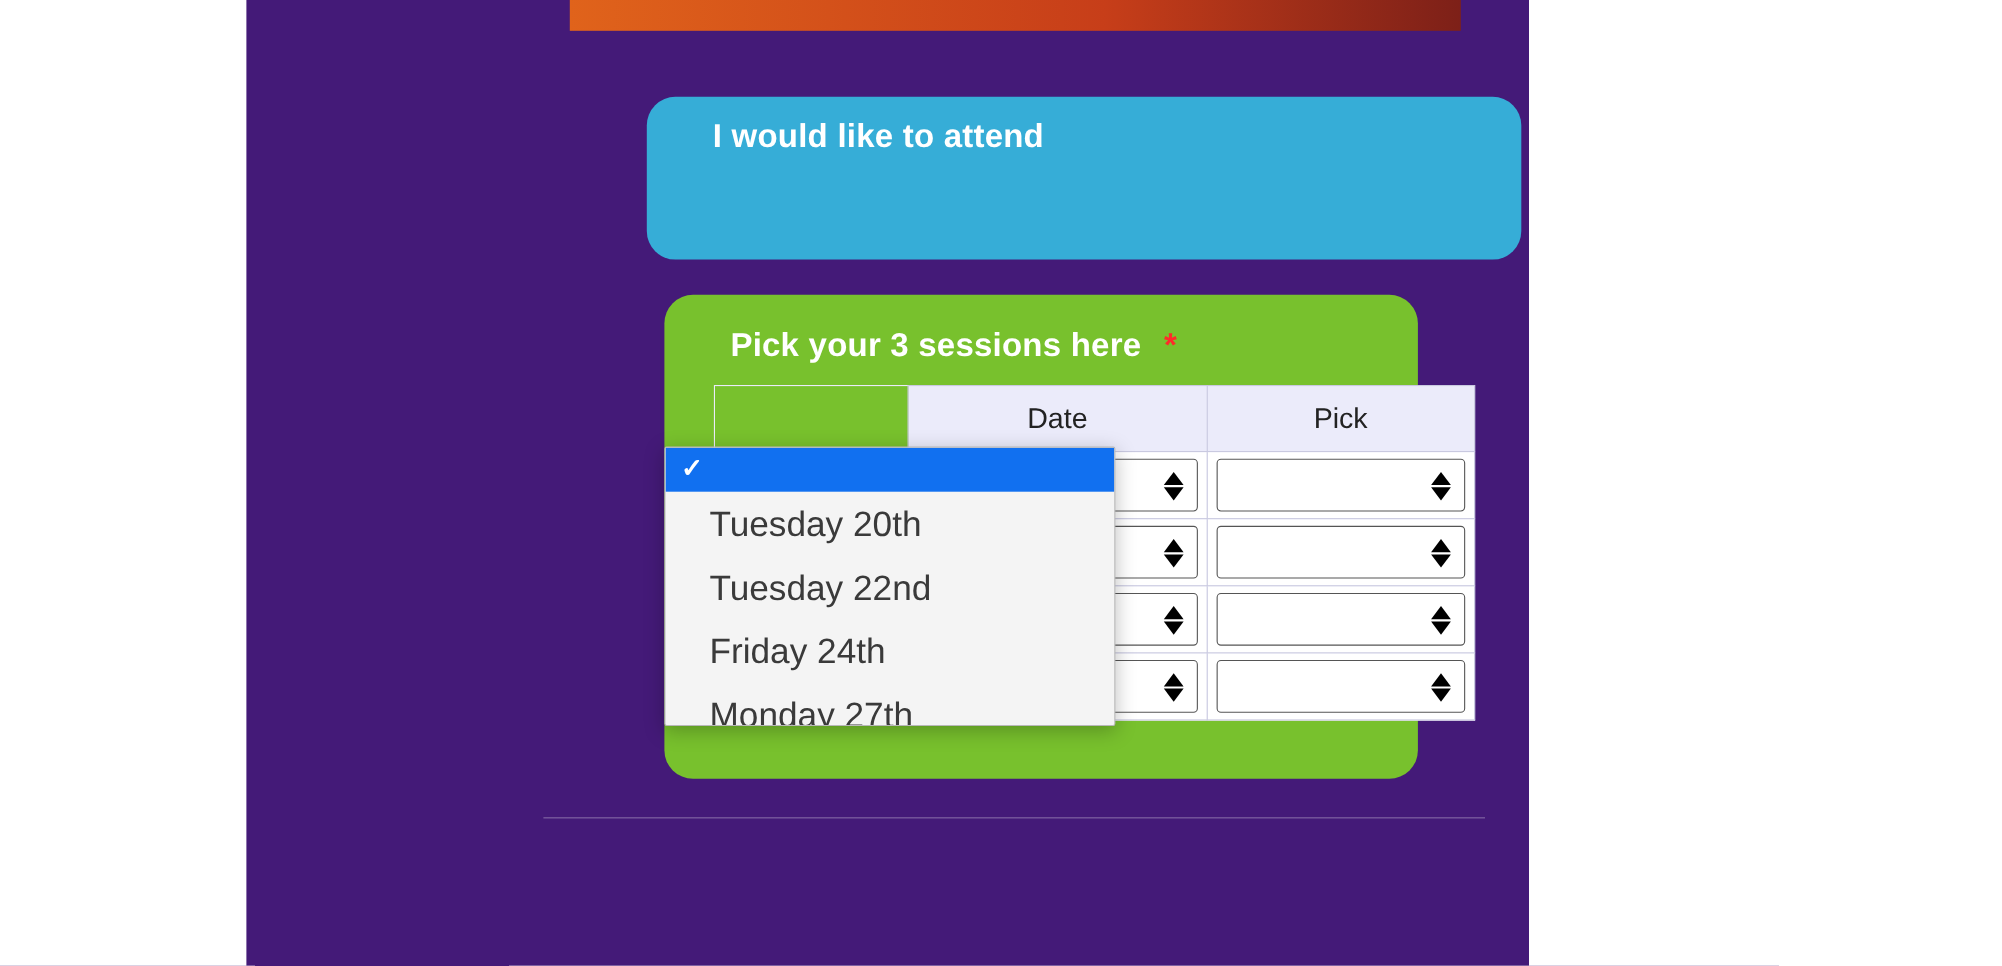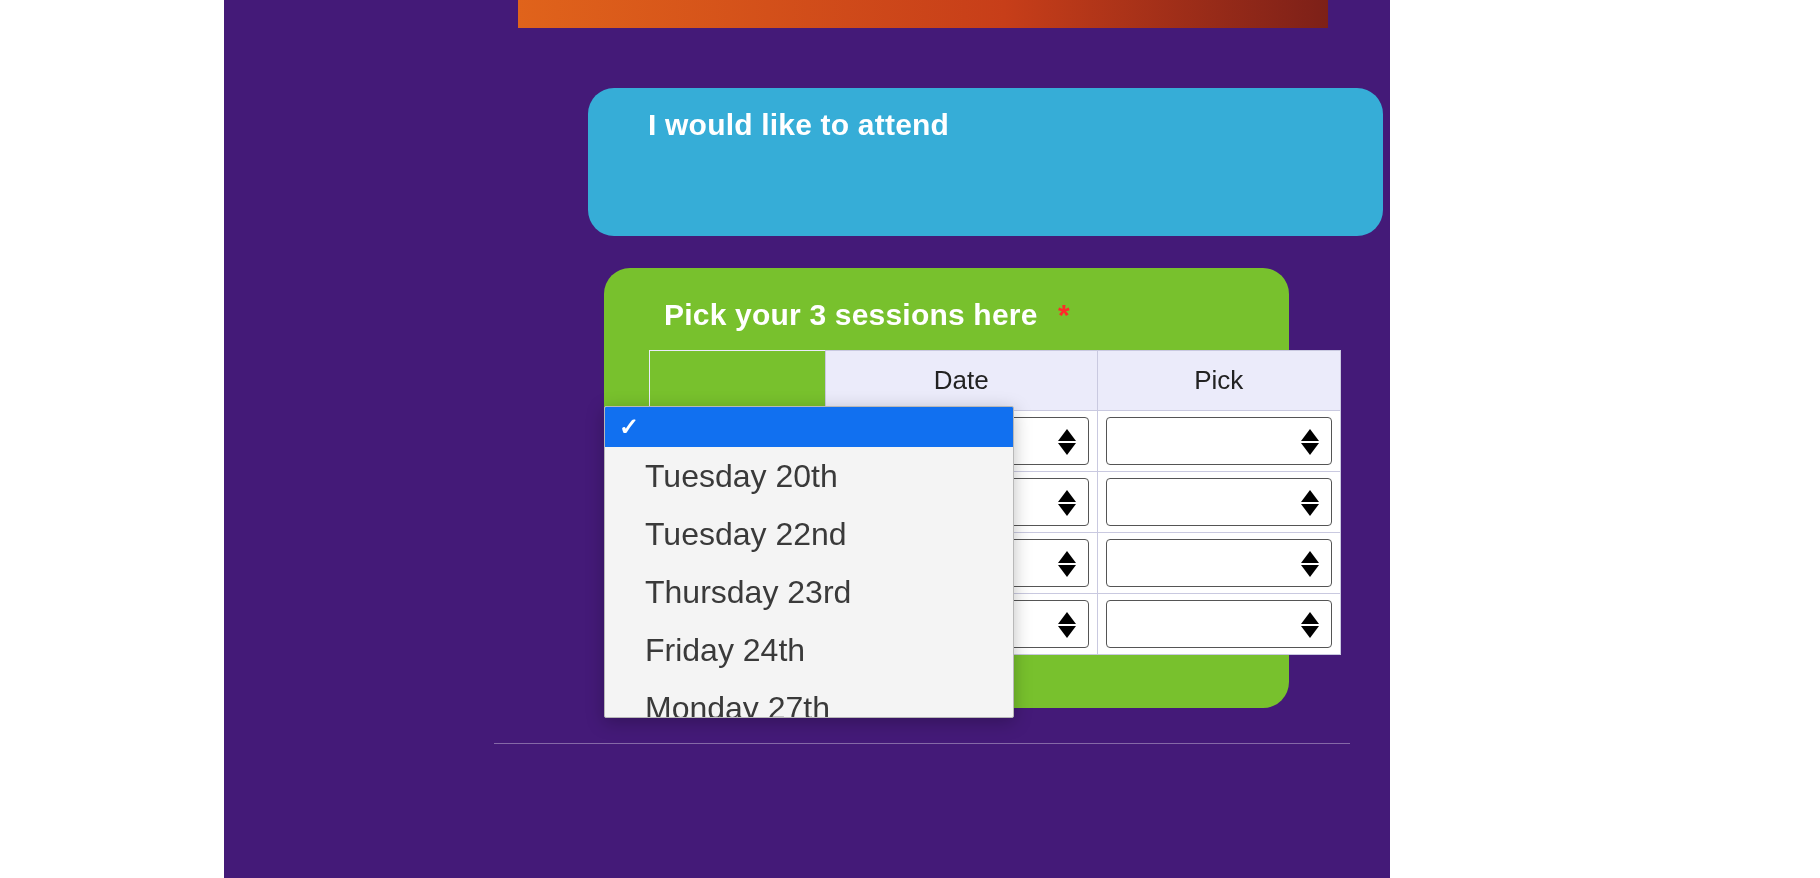--- a/index.html
+++ b/index.html
@@ -317,18 +317,17 @@
     </div>
 
     <div class="hr-line"></div>
 
   </div>
 
   <div class="dropdown-open">
     <div class="opt selected"></div>
     <div class="opt">Tuesday 20th</div>
     <div class="opt">Tuesday 22nd</div>
-    <div class="opt">Thursday 23rd</div>
     <div class="opt">Friday 24th</div>
     <div class="opt">Monday 27th</div>
   </div>
 
 </div>
 
 </body></html>

